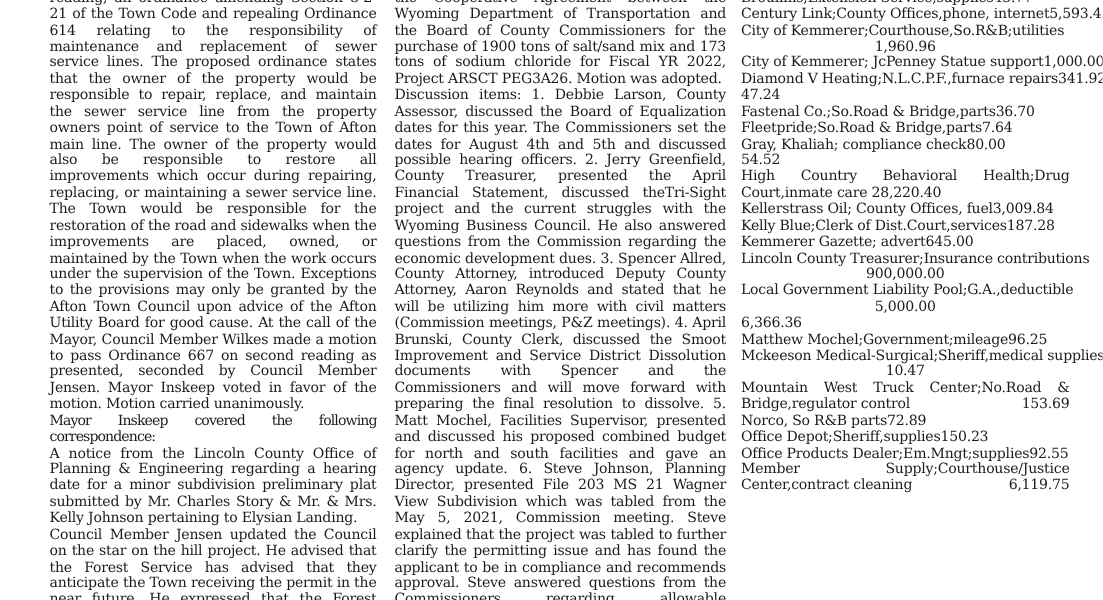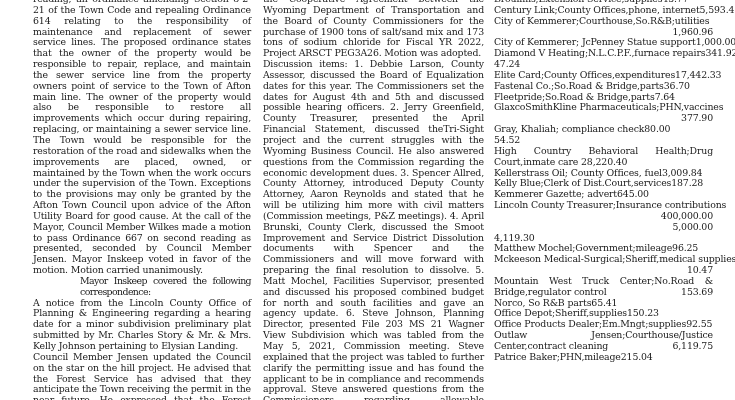--- a/index.html
+++ b/index.html
@@ -3,26 +3,26 @@
 <meta charset="utf-8">
 <style>
   html, body { margin: 0; padding: 0; background: #ffffff; }
   body { width: 735px; height: 400px; overflow: hidden; position: relative;
          font-family: "DejaVu Serif", "Liberation Serif", serif; color: #1a1a1a; }
   .col { position: absolute; top: -6px; font-size: 9.4px; line-height: 10.85px; letter-spacing: -0.15px; }
   #col1 { left: 33px; width: 218px; }
   #col2 { left: 263px; width: 221px; }
   #col3 { left: 494px; width: 219px; }
   .para { text-align: justify; margin: 0; }
-  .para.tight { letter-spacing: -0.6px; word-spacing: -1px; margin-left: 47px; }
+  .para.tight { letter-spacing: -0.6px; word-spacing: -1px; }
   .entry { display: block; }
   .entry .row { display: flex; justify-content: flex-start; }
   .entry .name { white-space: nowrap; }
   .entry .amt { text-align: right; white-space: nowrap; }
-  .entry .full { text-align: right; }
+  .entry .full { text-align: center; }
 </style>
 </head>
 <body>
 
 <div class="col" id="col1">
   <p class="para">reading, an ordinance amending Section 8-2-21 of the Town Code and repealing Ordinance 614 relating to the responsibility of maintenance and replacement of sewer service lines.  The proposed ordinance states that the owner of the property would be responsible to repair, replace, and maintain the sewer service line from the property owners point of service to the Town of Afton main line.  The owner of the property would also be responsible to restore all improvements which occur during repairing, replacing, or maintaining a sewer service line.  The Town would be responsible for the restoration of the road and sidewalks when the improvements are placed, owned, or maintained by the Town when the work occurs under the supervision of the Town.  Exceptions to the provisions may only be granted by the Afton Town Council upon advice of the Afton Utility Board for good cause.  At the call of the Mayor, Council Member Wilkes made a motion to pass Ordinance 667 on second reading as presented, seconded by Council Member Jensen.  Mayor Inskeep voted in favor of the motion.  Motion carried unanimously.</p>
   <p class="para tight">Mayor Inskeep covered the following correspondence:</p>
   <p class="para">A notice from the Lincoln County Office of Planning &amp; Engineering regarding a hearing date for a minor subdivision preliminary plat submitted by Mr. Charles Story &amp; Mr. &amp; Mrs. Kelly Johnson pertaining to Elysian Landing.</p>
   <p class="para">Council Member Jensen updated the Council on the star on the hill project.  He advised that the Forest Service has advised that they anticipate the Town receiving the permit in the near future.  He expressed that the Forest Service does have concerns regarding rehabilitation for the area pertaining to the project.  He stated that some subcommittees have been</p>
 </div>
@@ -61,39 +61,29 @@
         <span class="amt">341.92</span>
       </div>
     </div>
     <div class="entry">
       <div class="row">
         <span class="amt">47.24</span>
       </div>
     </div>
     <div class="entry">
       <div class="row">
-        <span class="name">Elite Card;County Offices,expenditures</span>
-        <span class="amt">17,442.33</span>
-      </div>
-    </div>
-    <div class="entry">
-      <div class="row">
         <span class="name">Fastenal Co.;So.Road &amp; Bridge,parts</span>
         <span class="amt">36.70</span>
       </div>
     </div>
     <div class="entry">
       <div class="row">
         <span class="name">Fleetpride;So.Road &amp; Bridge,parts</span>
         <span class="amt">7.64</span>
       </div>
-    </div>
-    <div class="entry">
-      <div class="name" style="white-space:nowrap">GlaxcoSmithKline Pharmaceuticals;PHN,vaccines</div>
-      <div class="full">377.90</div>
     </div>
     <div class="entry">
       <div class="row">
         <span class="name">Gray, Khaliah; compliance check</span>
         <span class="amt">80.00</span>
       </div>
     </div>
     <div class="entry">
       <div class="row">
         <span class="amt">54.52</span>
@@ -115,63 +105,58 @@
       </div>
     </div>
     <div class="entry">
       <div class="row">
         <span class="name">Kemmerer Gazette; advert</span>
         <span class="amt">645.00</span>
       </div>
     </div>
     <div class="entry">
       <div class="name" style="white-space:nowrap">Lincoln County Treasurer;Insurance contributions</div>
-      <div class="full">400,000.00</div>
+      <div class="full">900,000.00</div>
     </div>
     <div class="entry">
+      <div class="name" style="white-space:nowrap">Local Government Liability Pool;G.A.,deductible</div>
       <div class="full">5,000.00</div>
     </div>
     <div class="entry">
       <div class="row">
-        <span class="amt">4,119.30</span>
+        <span class="amt">6,366.36</span>
       </div>
     </div>
     <div class="entry">
       <div class="row">
         <span class="name">Matthew Mochel;Government;mileage</span>
         <span class="amt">96.25</span>
       </div>
     </div>
     <div class="entry">
       <div class="name" style="white-space:nowrap">Mckeeson Medical-Surgical;Sheriff,medical supplies</div>
       <div class="full">10.47</div>
     </div>
     <div class="entry">
       <div style="text-align:justify"><span>Mountain West Truck Center;No.Road &amp; Bridge,regulator control</span><span class="amt" style="float:right">153.69</span></div>
     </div>
     <div class="entry">
       <div class="row">
         <span class="name">Norco, So R&amp;B parts</span>
-        <span class="amt">65.41</span>
+        <span class="amt">72.89</span>
       </div>
     </div>
     <div class="entry">
       <div class="row">
         <span class="name">Office Depot;Sheriff,supplies</span>
         <span class="amt">150.23</span>
       </div>
     </div>
     <div class="entry">
       <div class="row">
         <span class="name">Office Products Dealer;Em.Mngt;supplies</span>
         <span class="amt">92.55</span>
       </div>
     </div>
     <div class="entry">
-      <div style="text-align:justify"><span>Outlaw Jensen;Courthouse/Justice Center,contract cleaning</span><span class="amt" style="float:right">6,119.75</span></div>
-    </div>
-    <div class="entry">
-      <div class="row">
-        <span class="name">Patrice Baker;PHN,mileage</span>
-        <span class="amt">215.04</span>
-      </div>
+      <div style="text-align:justify"><span>Member Supply;Courthouse/Justice Center,contract cleaning</span><span class="amt" style="float:right">6,119.75</span></div>
     </div>
   </div>
 
 </body></html>

